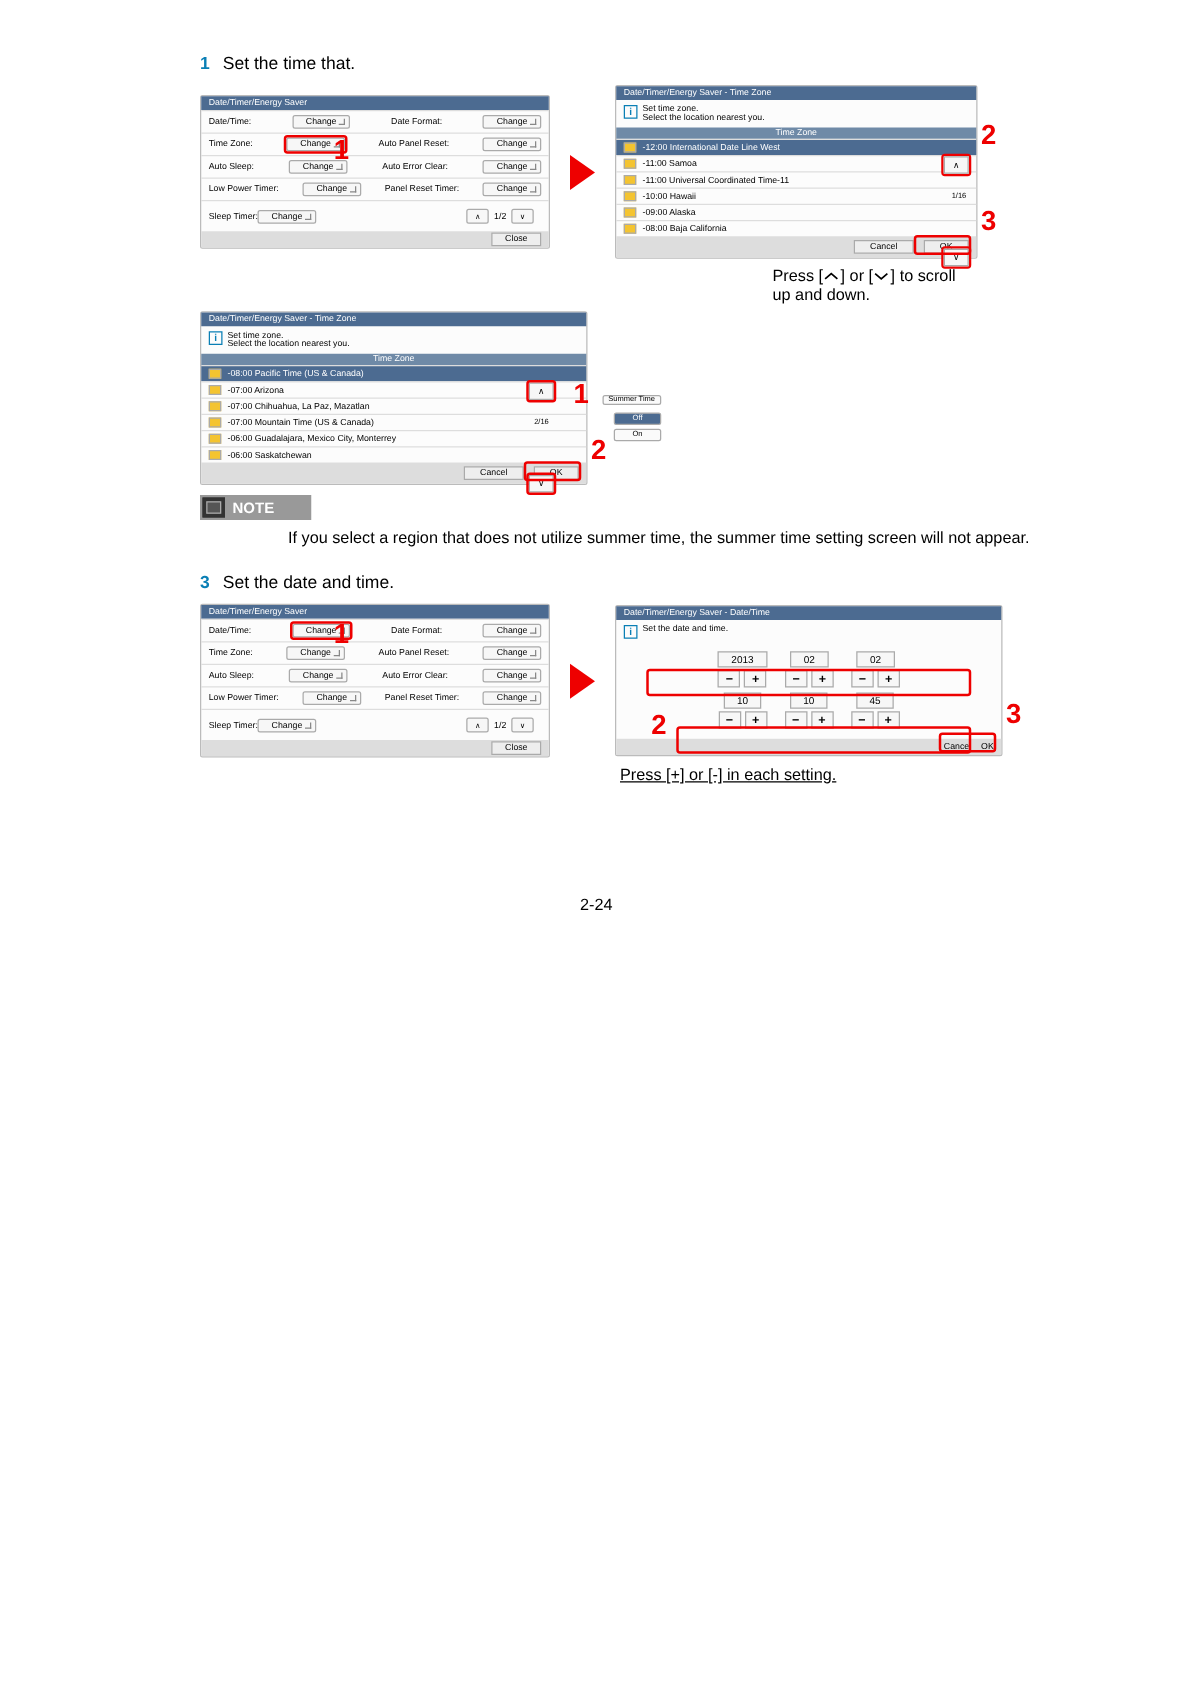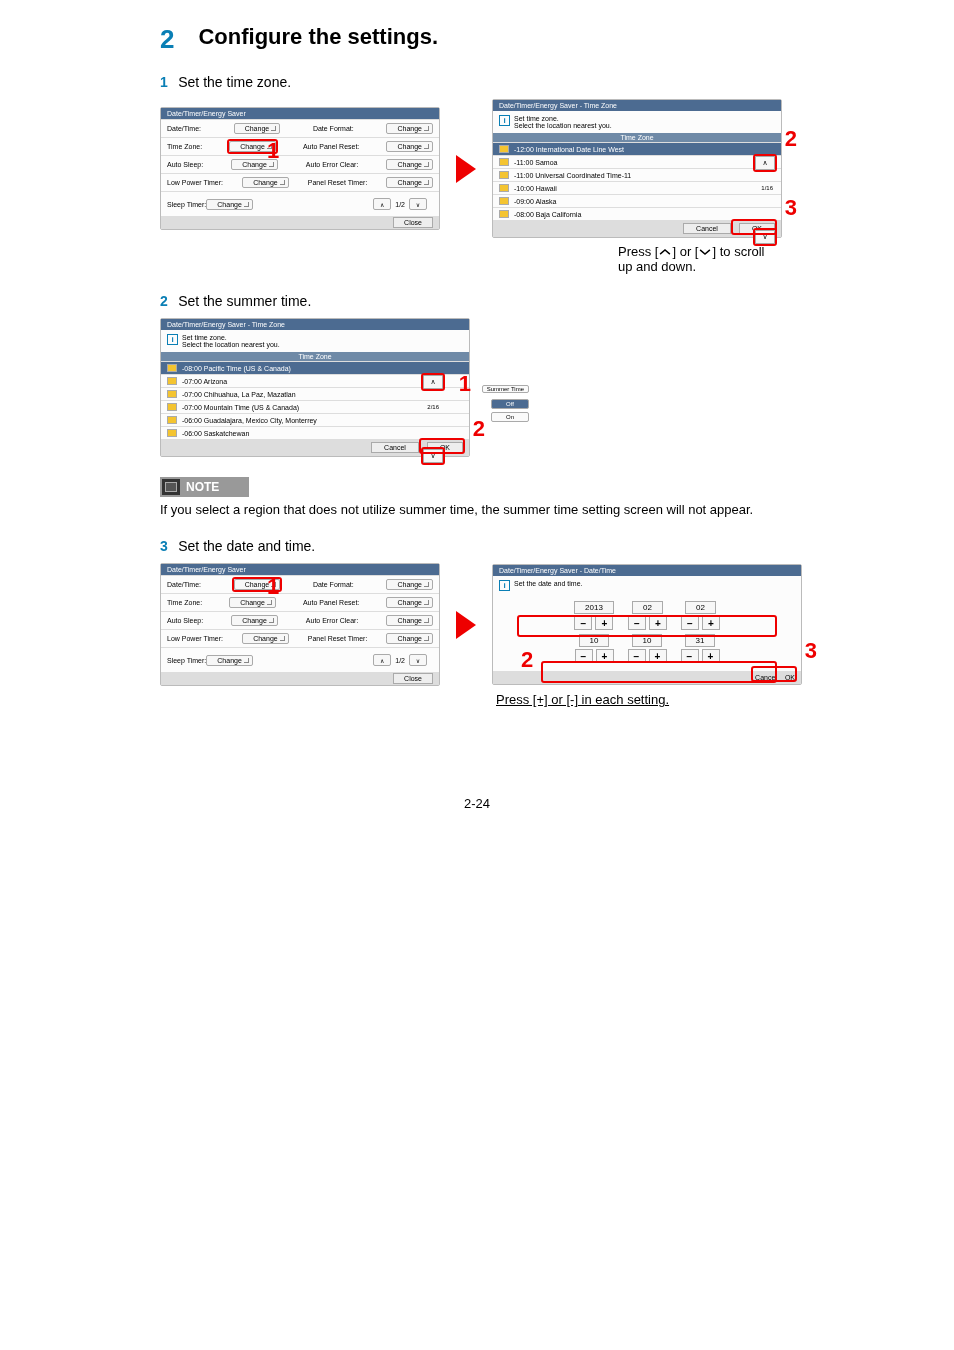--- a/index.html
+++ b/index.html
@@ -40,26 +40,26 @@
   .panel2 .sbtn { width:20px; height:14px; border:1px solid #aaa; background:#f7f7f7; display:flex; align-items:center; justify-content:center; }
   .panel2 .footer { background:#ddd; padding:3px 6px; display:flex; justify-content:flex-end; gap:8px; }
   .panel2 .fbtn { border:1px solid #aaa; background:#eee; padding:1px 12px; }
   .rel { position:relative; }
   .rednum { position:absolute; color:#e00; font-size:22px; font-family:Arial Black, Arial; font-weight:900; }
   .redbox { position:absolute; border:2px solid #e00; border-radius:3px; }
 
   .hint { font-size: 13px; margin-top: 6px; text-align:right; width:618px; }
   svg.arricon { width:14px; height:12px; vertical-align:-2px; }
 
-  .notebox { margin-top: 20px; }
+  .notebox { margin-top: 8px; }
   .notehead { display:inline-flex; align-items:center; gap:6px; background:#999; color:#fff; padding:2px 30px 2px 2px; }
   .notehead .icon { width:18px; height:16px; background:#333; border:1px solid #333; position:relative; }
   .notehead .icon::before { content:""; position:absolute; inset:2px; border:1px solid #aaa; background:#555; }
   .notehead .txt { font-weight:bold; font-size:12px; }
-  .notebody { font-size:13px; margin-top:2px; line-height:1.4; }
+  .notebody { font-size:13px; margin-top:2px; line-height:1.4;text-align:center; }
 
   .panel3 { width: 310px; border:1px solid #bbb; border-radius:2px; font-size:7px; background:#fcfcfc; position:relative; }
   .panel3 .title { background:#4c6b91; color:#fff; padding:2px 6px; }
   .panel3 .info { display:flex; gap:4px; padding:4px 6px; }
   .panel3 .fields { display:flex; gap:14px; justify-content:center; padding:6px 0 2px 0; flex-wrap:wrap; }
   .panel3 .group { text-align:center; }
   .panel3 .valbox { border:1px solid #aaa; background:#f7f7f7; padding:1px 10px; font-size:8px; display:inline-block; }
   .panel3 .pmrow { display:flex; gap:3px; justify-content:center; margin-top:2px; }
   .panel3 .pm { width:18px; height:14px; border:1px solid #aaa; background:#f7f7f7; display:flex; align-items:center; justify-content:center; font-size:10px; font-weight:bold; }
   .panel3 .footer { background:#ddd; padding:3px 6px; display:flex; justify-content:flex-end; gap:8px; margin-top:6px; }
@@ -67,30 +67,26 @@
   .pagenum { text-align:center; font-size:13px; margin-top:89px; }
 
   .stbox { border:1px solid #aaa; border-radius:2px; padding:0 4px; background:#fafafa; font-size:6px; position:absolute; right:-60px; }
 </style>
 </head>
 <body>
 <div class="page">
 
 
 <div class="content">
-  <div>
-    <span class="step-num">2</span>
-    <span class="step-title">Configure the settings.</span>
-  </div>
 
   <div class="substeps">
 
     <div class="substep">
       <span class="substep-num">1</span>
-      <span class="substep-text">Set the time zone.</span>
+      <span class="substep-text">Set the time that.</span>
     </div>
 
     <div class="figrow">
 
       <div class="panel1 rel">
         <div class="title">Date/Timer/Energy Saver</div>
         <div class="row">
           <span>Date/Time:</span>
           <span class="btn">Change</span>
           <span>Date Format:</span>
@@ -179,24 +175,20 @@
     <div class="hint">
       <div style="display:inline-block; text-align:left; width:160px;">
         <span>Press [</span><svg class="arricon" viewBox="0 0 20 12">
               <polyline points="3,9 10,3 17,9" fill="none" stroke="#000" stroke-width="2"></polyline>
             </svg><span>] or [</span><svg class="arricon" viewBox="0 0 20 12">
               <polyline points="3,3 10,9 17,3" fill="none" stroke="#000" stroke-width="2"></polyline>
             </svg><span>] to scroll up and down.</span>
       </div>
     </div>
 
-    <div class="substep">
-      <span class="substep-num">2</span>
-      <span class="substep-text">Set the summer time.</span>
-    </div>
 
     <div class="figrow">
       <div class="panel2 rel" style="width:310px;">
         <div class="title">Date/Timer/Energy Saver - Time Zone</div>
         <div class="info">
               <span class="iicon">i</span>
           <span><span>Set time zone.</span><br><span>Select the location nearest you.</span></span>
         </div>
         <div class="listhead">Time Zone</div>
         <div class="listrow sel">
@@ -325,21 +317,21 @@
           <div class="group"><span class="valbox">10</span>
             <div class="pmrow">
                   <span class="pm">−</span>
                   <span class="pm">+</span>
                 </div></div>
           <div class="group"><span class="valbox">10</span>
             <div class="pmrow">
                   <span class="pm">−</span>
                   <span class="pm">+</span>
                 </div></div>
-          <div class="group"><span class="valbox">31</span>
+          <div class="group"><span class="valbox">45</span>
             <div class="pmrow">
                   <span class="pm">−</span>
                   <span class="pm">+</span>
                 </div></div>
         </div>
         <div class="footer">
           <span class="fbtn">Cancel</span>
           <span class="fbtn">OK</span>
         </div>
         <span class="redbox" style="top:50px; left:24px; width:260px; height:22px;"></span>

